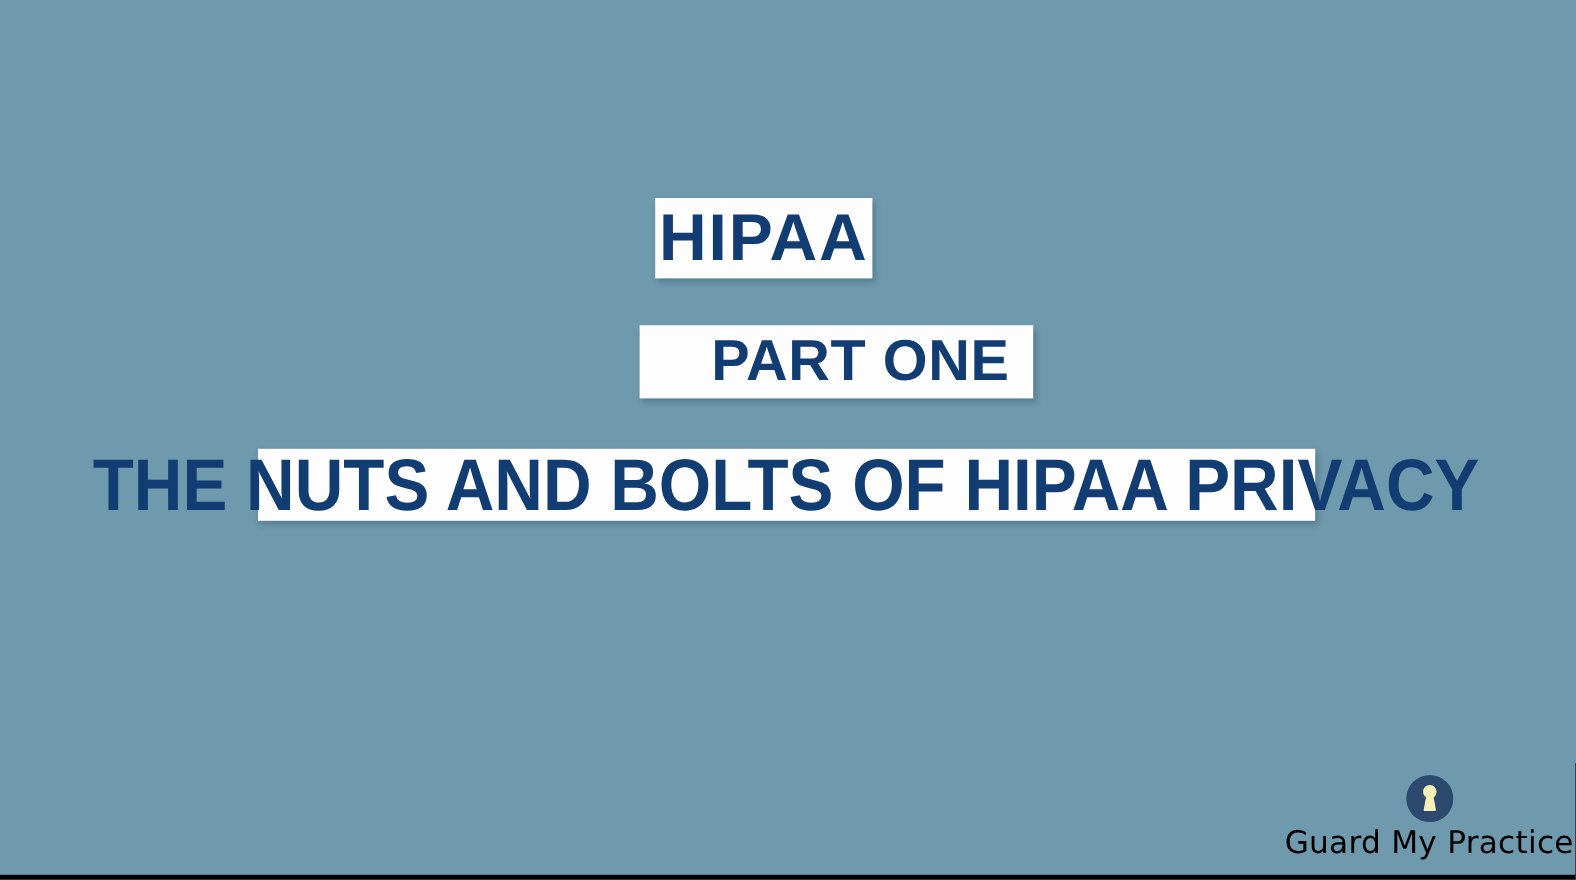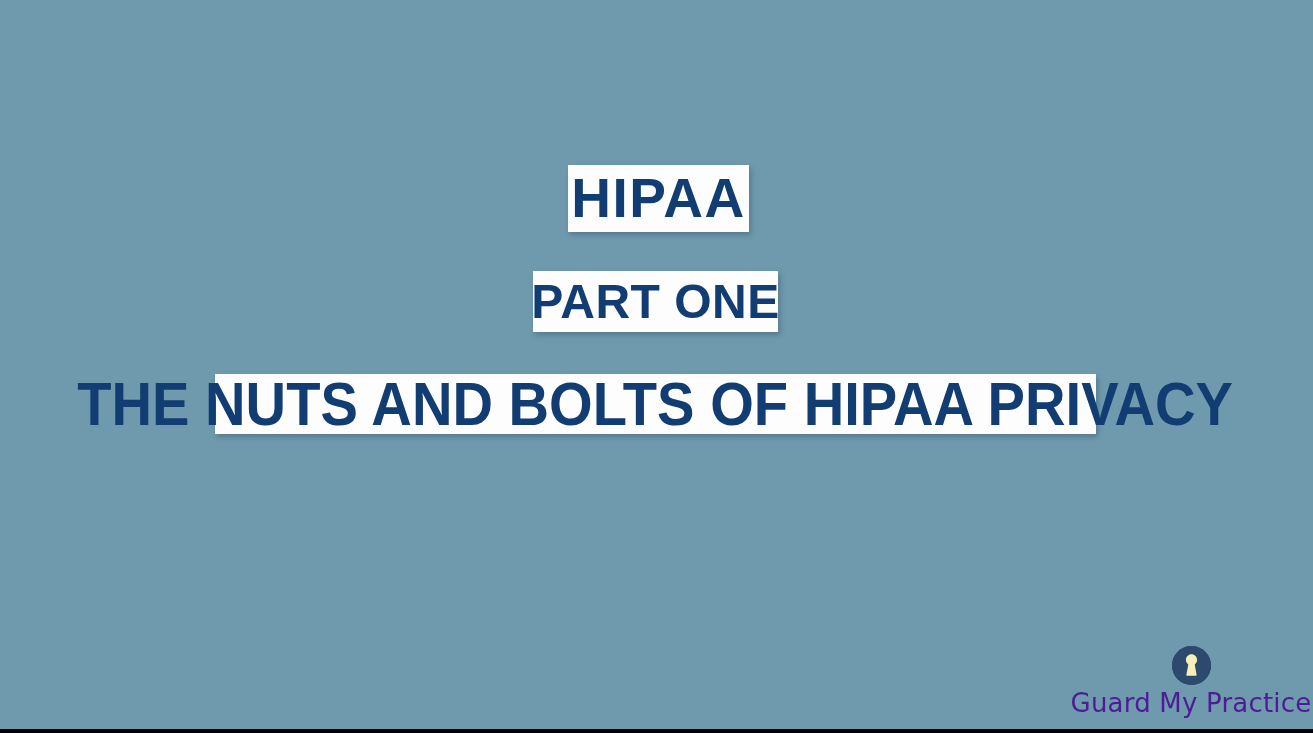--- a/index.html
+++ b/index.html
@@ -38,36 +38,37 @@
     display: flex;
     align-items: center;
     justify-content: center;
     box-shadow: 2px 3px 5px rgba(20, 45, 70, 0.28);
     letter-spacing: 0.5px;
     line-height: 1;
   }
 
   
   .title-box.line-1 {
-    left: 568px;
+    left: 546px;
     top: 165px;
     width: 181px;
     height: 67px;
     font-size: 55px;
     letter-spacing: 1.5px;
   }
 
   
   .title-box.line-2 {
     left: 533px;
     top: 271px;
-    width: 245px;
+    width: 288px;
     height: 61px;
     font-size: 48px;
     letter-spacing: 0.5px;
+    padding-left: 40px;
   }
 
   
   .title-box.line-3 {
     left: 215px;
     top: 374px;
     width: 881px;
     height: 60px;
     font-size: 61px;
     letter-spacing: 0px;
@@ -102,21 +103,21 @@
     position: absolute;
     left: 0;
     top: 0;
   }
 
   .brand-name {
     margin-top: 4px;
     font-family: "DejaVu Sans", sans-serif;
     font-size: 26px;
     font-weight: normal;
-    color: #4c1d95;
+    color: #000000;
     letter-spacing: 0.2px;
     line-height: 1.1;
     white-space: nowrap;
   }
 
   
   .bottom-bar {
     position: absolute;
     left: 0;
     bottom: 0;

